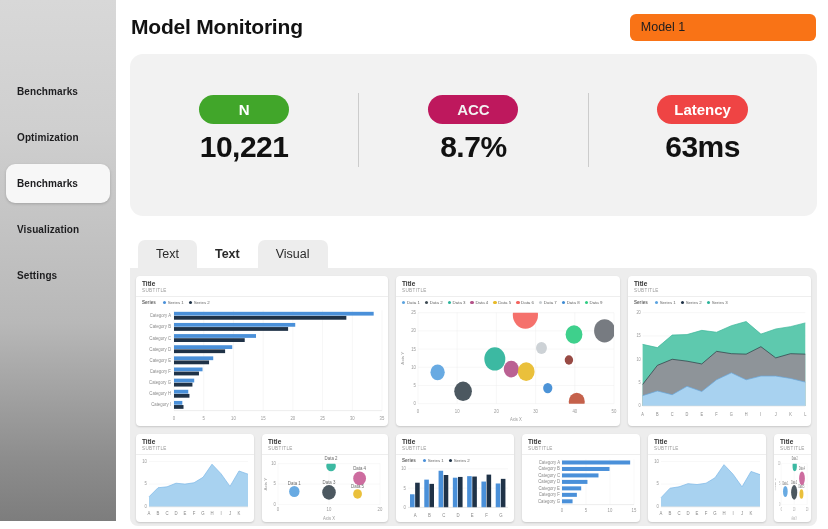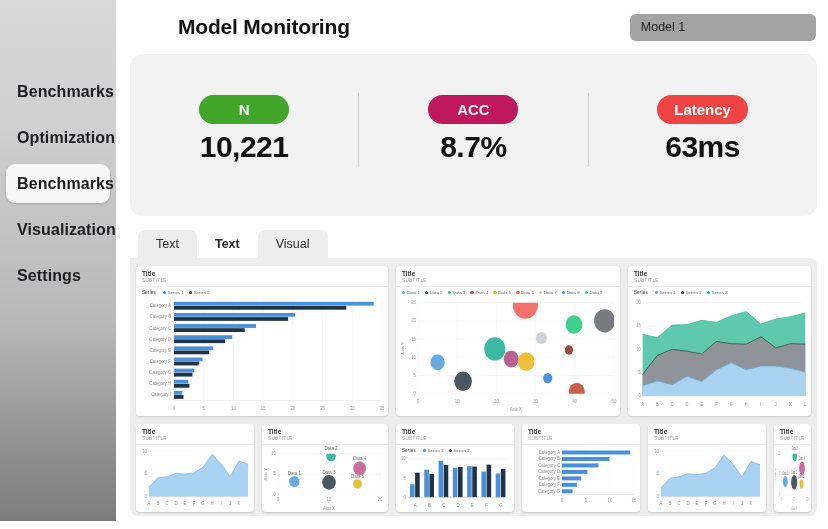--- a/index.html
+++ b/index.html
@@ -15,54 +15,54 @@
   .sidebar {
     width: 116px; height: 521px;
     background: linear-gradient(180deg, #d8d8d8 0%, #cfcfcf 25%, #b8b8b8 62%, #8d8d8d 88%, #7d7d7d 100%);
     padding-top: 72px;
     flex: 0 0 116px;
   }
   .nav-item {
     height: 39px; margin: 0 6px 7px 6px;
     display: flex; align-items: center;
     padding-left: 11px;
-    font-size: 16px; font-weight: bold; color: #1d1d1f;
+    font-size: 10px; font-weight: bold; color: #1d1d1f;
     border-radius: 9px;
     letter-spacing: .1px;
   }
   .nav-item.active { background: #f7f7f7; box-shadow: 0 1px 3px rgba(0,0,0,.18); }
 
   
   .main { flex: 1; position: relative; padding: 0 14px 0 14px; }
   .topbar { display: flex; align-items: center; height: 54px; padding: 0 1px; }
-  .page-title { font-size: 21px; font-weight: bold; color: #121212; letter-spacing: -.2px; margin-left: 47px; }
+  .page-title { font-size: 21px; font-weight: bold; color: #121212; letter-spacing: -.2px; }
   .model-select {
     margin-left: auto; width: 186px; height: 27px;
-    background: #a3a3a3; border-radius: 6px;
+    background: #f97316; border-radius: 6px;
     display: flex; align-items: center; padding-left: 11px;
     font-size: 12.5px; color: #1d1d1f;
   }
 
   
   .metrics {
     height: 162px; background: #f2f2f2; border-radius: 13px;
     display: flex; align-items: center; position: relative;
   }
   .metric { flex: 1; display: flex; flex-direction: column; align-items: center; gap: 6px; margin-top: -12px; }
   .pill {
     height: 29px; min-width: 90px; border-radius: 15px;
     display: flex; align-items: center; justify-content: center;
     color: #fff; font-size: 15px; font-weight: bold; padding: 0 17px;
   }
   .pill.grey { color: #f2f2f2; }
   .metric-value { font-size: 30px; font-weight: bold; color: #111; letter-spacing: -.5px; text-align: center; }
   .divider { width: 1px; height: 74px; background: #cccccc; margin-top: -10px; }
 
   
-  .tabs { display: flex; margin-top: 14px; padding-left: 8px; }
+  .tabs { display: flex; margin-top: 24px; padding-left: 8px; }
   .tab {
     height: 28px; padding: 0 18px;
     display: flex; align-items: center; justify-content: center;
     font-size: 12.5px; color: #2a2a2a;
     background: #ededed; border-radius: 7px 7px 0 0;
   }
   .tab.active { background: #ffffff; font-weight: bold; }
 
   
   .charts-area { background: #ededed; border-radius: 0 8px 8px 8px; padding: 8px 6px 10px 6px; height: 258px; }

